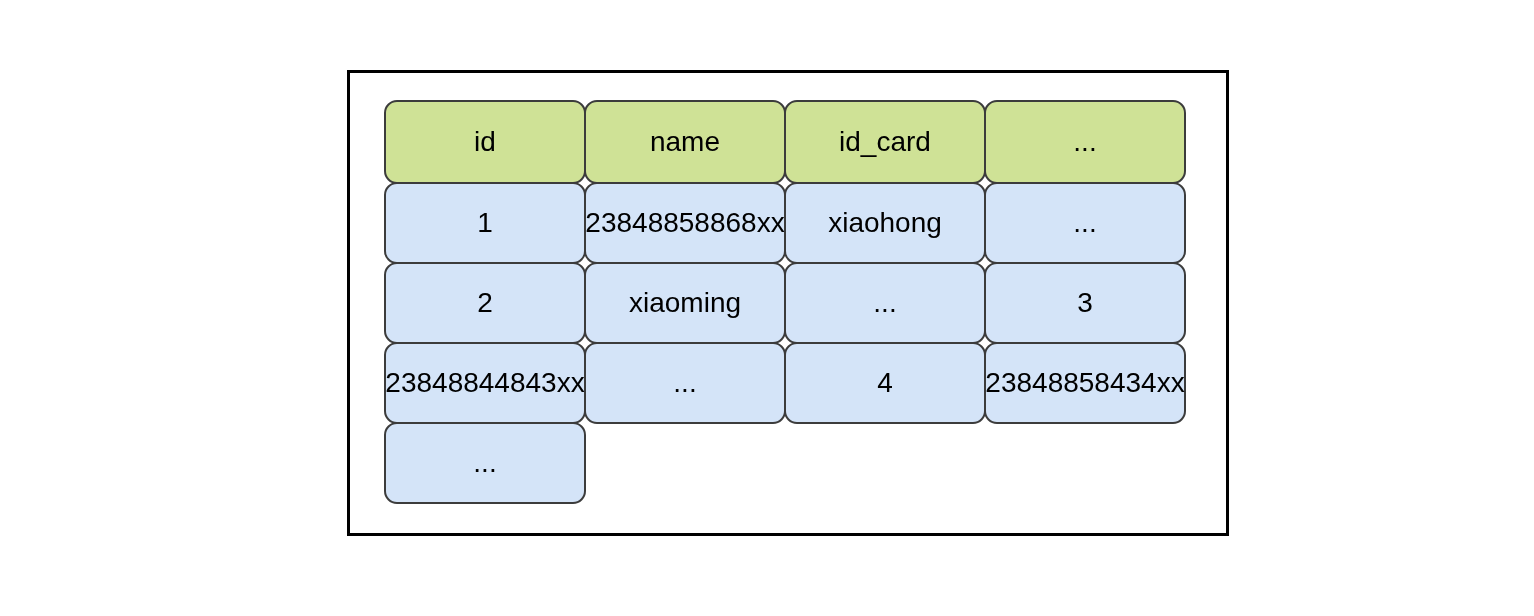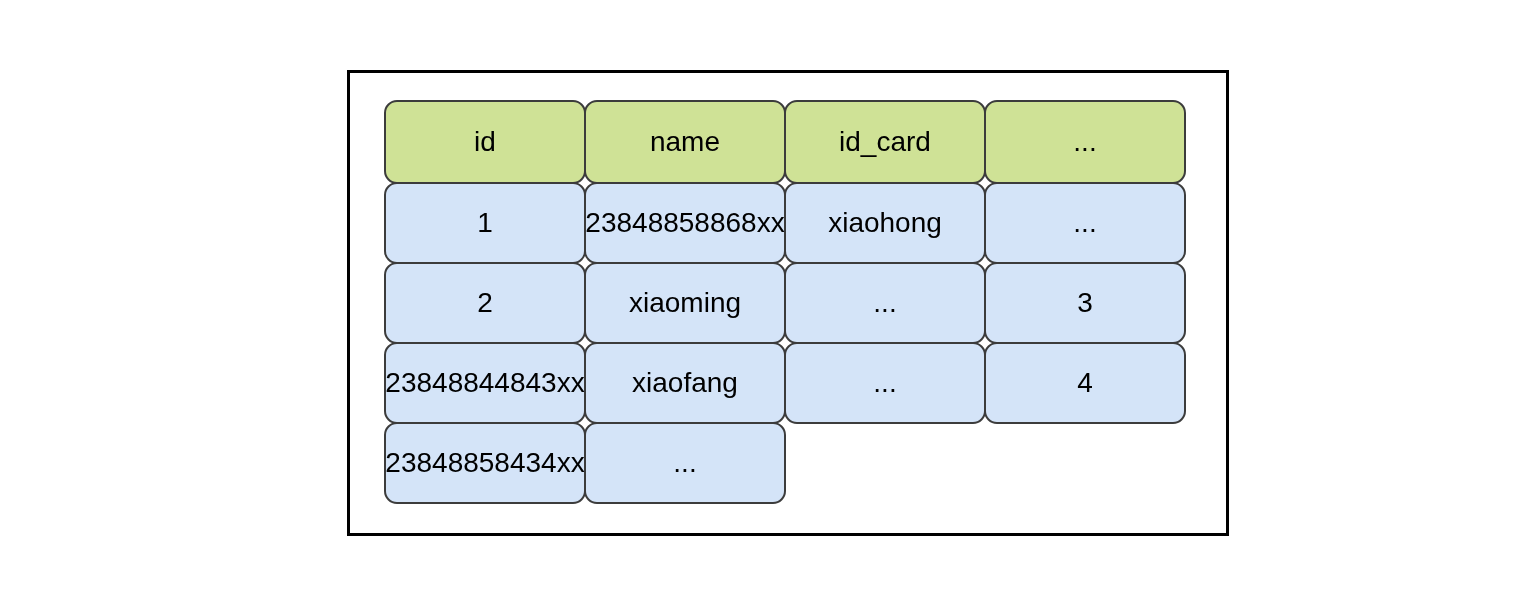--- a/index.html
+++ b/index.html
@@ -66,21 +66,20 @@
       <div class="cell">23848858868xx</div>
       <div class="cell">xiaohong</div>
       <div class="cell">...</div>
 
       <div class="cell">2</div>
       <div class="cell">xiaoming</div>
       <div class="cell">...</div>
 
       <div class="cell">3</div>
       <div class="cell">23848844843xx</div>
-      <div class="cell">xiaofang</div>
       <div class="cell">...</div>
 
       <div class="cell">4</div>
       <div class="cell">23848858434xx</div>
       <div class="cell">...</div>
 
     </div>
   </div>
 </div>
 

